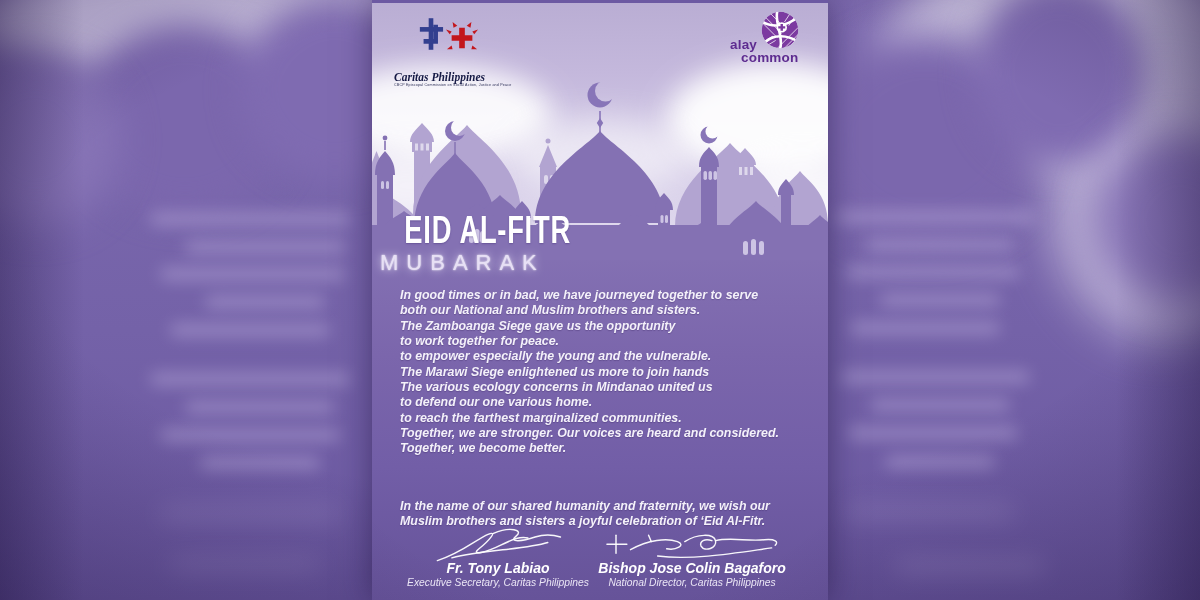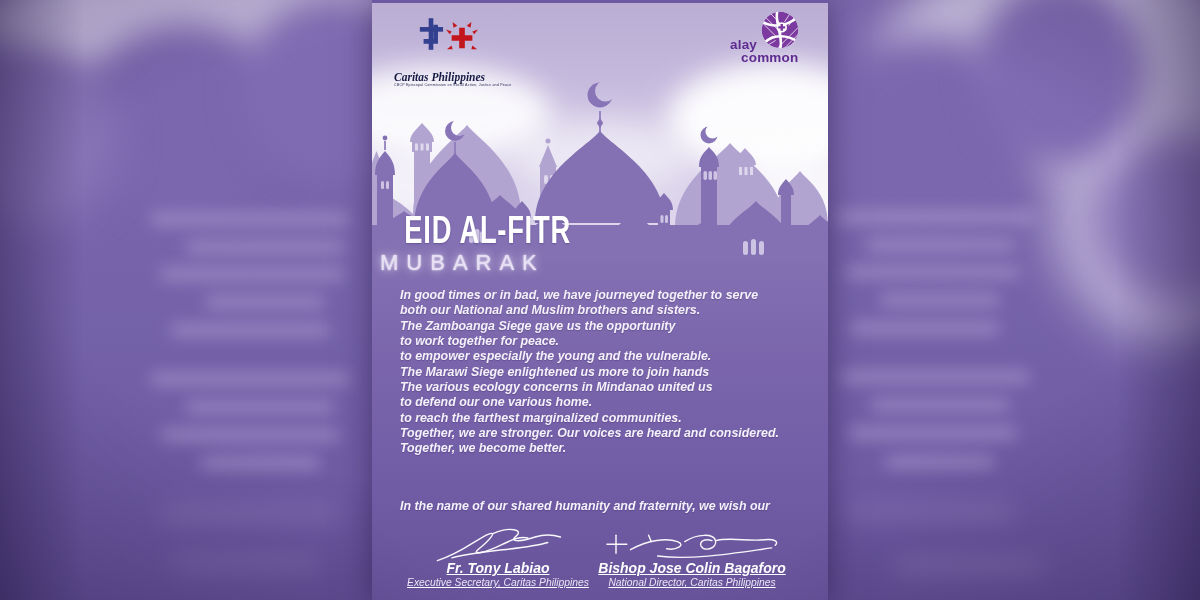--- a/index.html
+++ b/index.html
@@ -71,21 +71,21 @@
   .title-sub { margin-top:1px; font-size:22px; font-weight:normal; color:#e7e0f5;
                letter-spacing:8px; padding-left:8px;
                text-shadow:0 0 10px rgba(244,240,255,.95), 0 0 2px #ffffff; }
   
   .message, .closing { position:absolute; left:28px; right:28px; text-align:left; z-index:4;
                font-style:italic; font-weight:600; font-size:12.4px; line-height:15.35px;
                color:#f4f1fa; text-shadow:0 1px 1px rgba(50,30,90,.3); }
   .message { top:288px; }
   .closing { top:487px;margin-top:12px; }
   
-  .sig { position:absolute; top:528px; width:196px; text-align:center; z-index:4; color:#ffffff;text-decoration:underline; }
+  .sig { position:absolute; top:528px; width:196px; text-align:center; z-index:4; color:#ffffff; }
   .sig-left  { left:28px; }
   .sig-right { left:222px; }
   .sig svg { display:block; margin:0 auto -5px auto; }
   .sig-name  { font-style:italic; font-weight:bold; font-size:14px; line-height:15px; white-space:nowrap; }
   .sig-title { font-style:italic; font-size:10.3px; line-height:13px; color:#eae5f5; white-space:nowrap; }
 </style>
 </head>
 <body>
 
 <div class="stage">
@@ -311,20 +311,21 @@
       <div>to empower especially the young and the vulnerable.</div>
       <div>The Marawi Siege enlightened us more to join hands</div>
       <div>The various ecology concerns in Mindanao united us</div>
       <div>to defend our one various home.</div>
       <div>to reach the farthest marginalized communities.</div>
       <div>Together, we are stronger. Our voices are heard and considered.</div>
       <div>Together, we become better.</div>
     </div>
     <div class="closing">
       <div>In the name of our shared humanity and fraternity, we wish our</div>
+      <div>Muslim brothers and sisters a joyful celebration of ‘Eid Al-Fitr.</div>
     </div>
 
     <div class="sig sig-left">
       <svg width="140" height="38" viewBox="0 0 150 42">
         <g stroke="rgba(255,255,255,.95)" stroke-width="1.6" fill="none" stroke-linecap="round">
           <path d="M8 36 C 34 28, 52 12, 64 7 C 76 2, 64 15, 54 23 C 44 31, 62 27, 78 19 C 92 12, 100 9, 108 11"></path>
           <path d="M70 6 C 88 -2, 104 2, 95 9 C 86 16, 102 15, 116 10 C 128 6, 138 8, 144 10"></path>
           <path d="M24 33 C 58 24, 104 24, 130 16"></path>
         </g>
       </svg>

